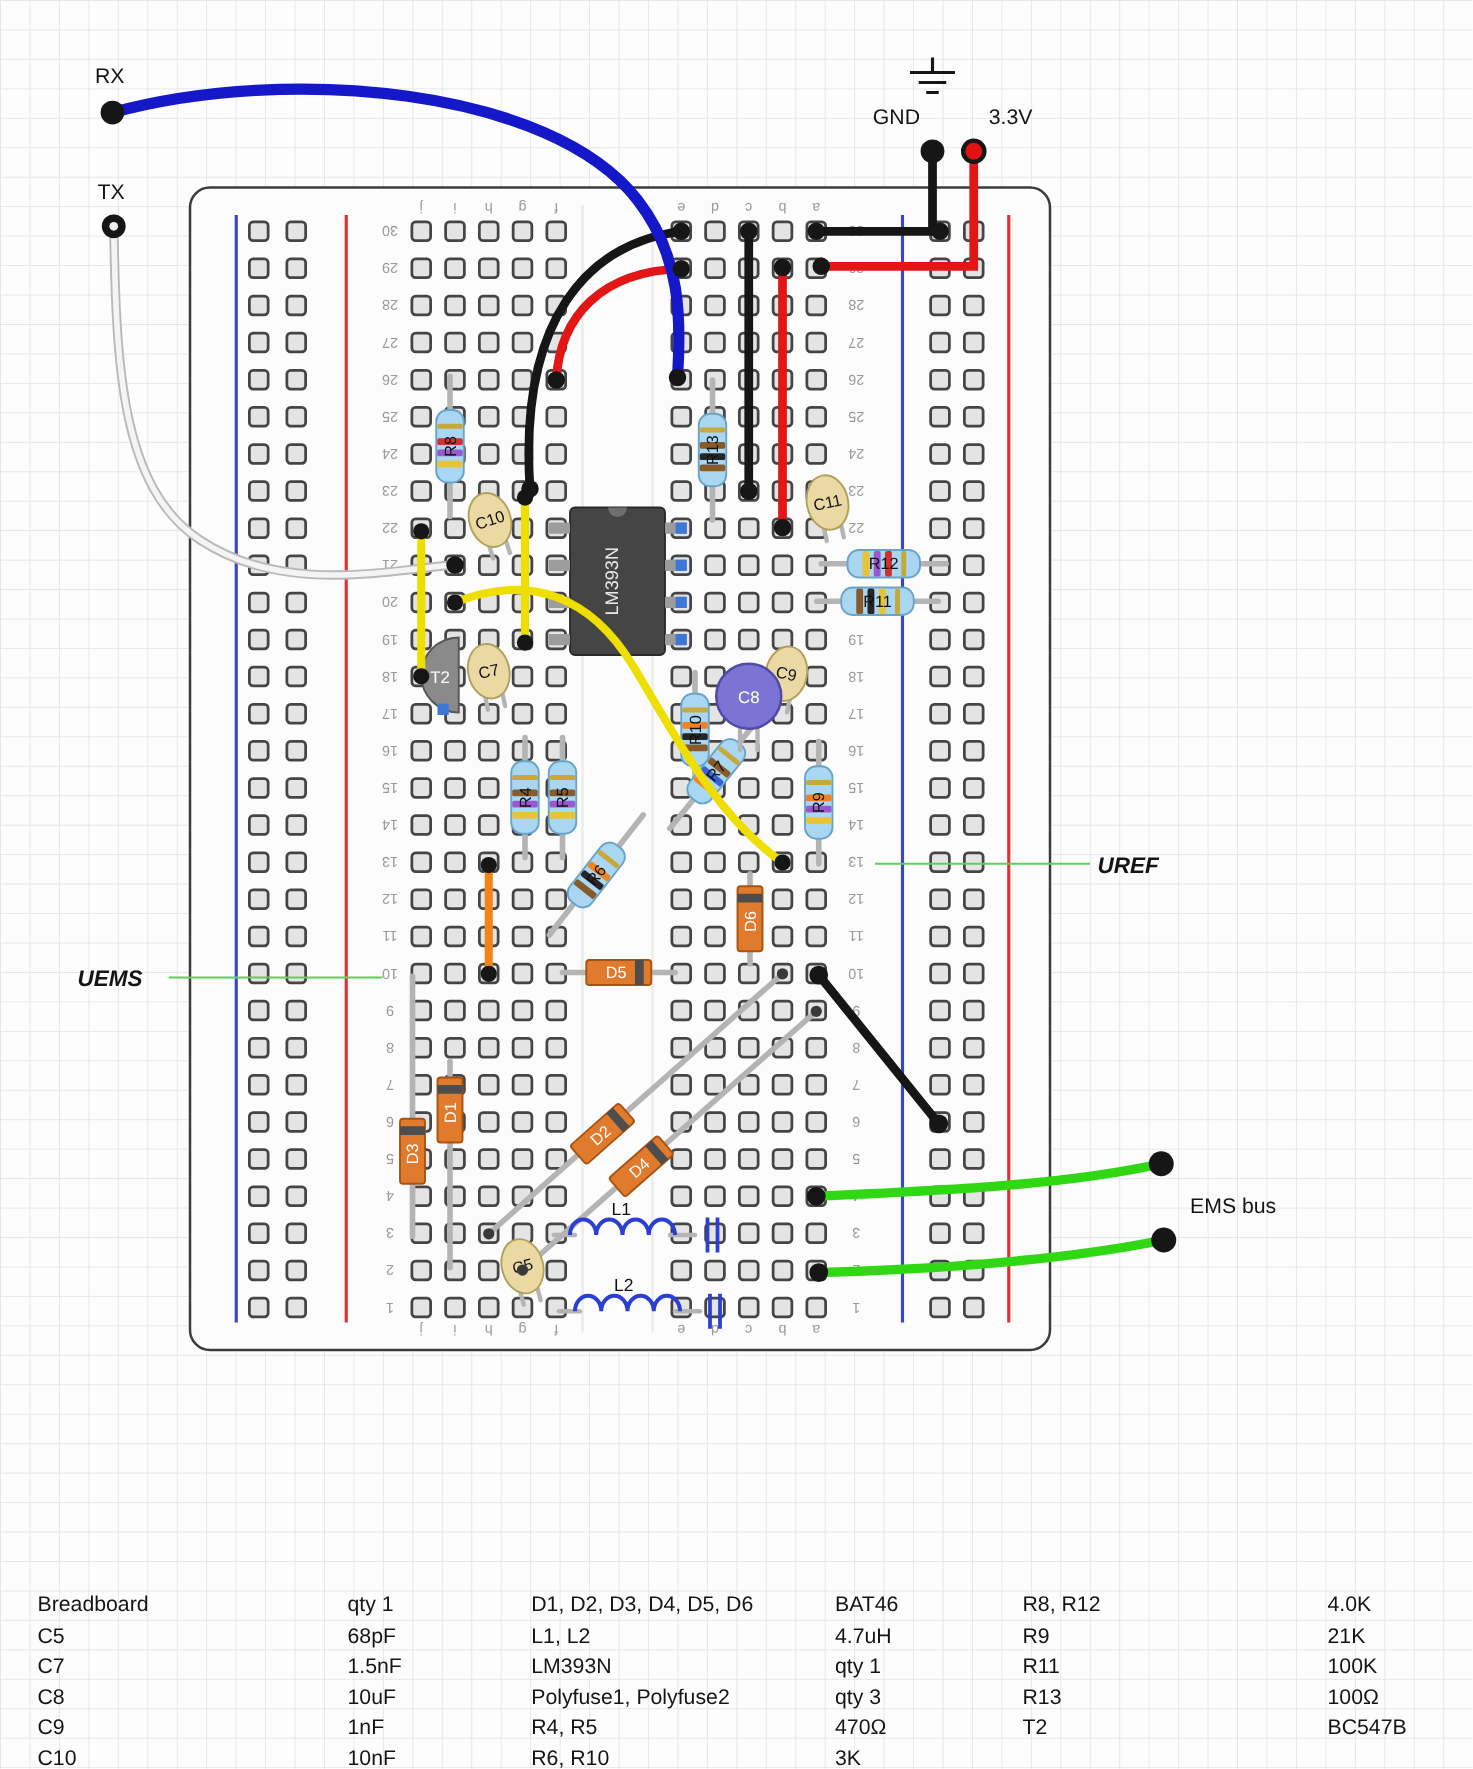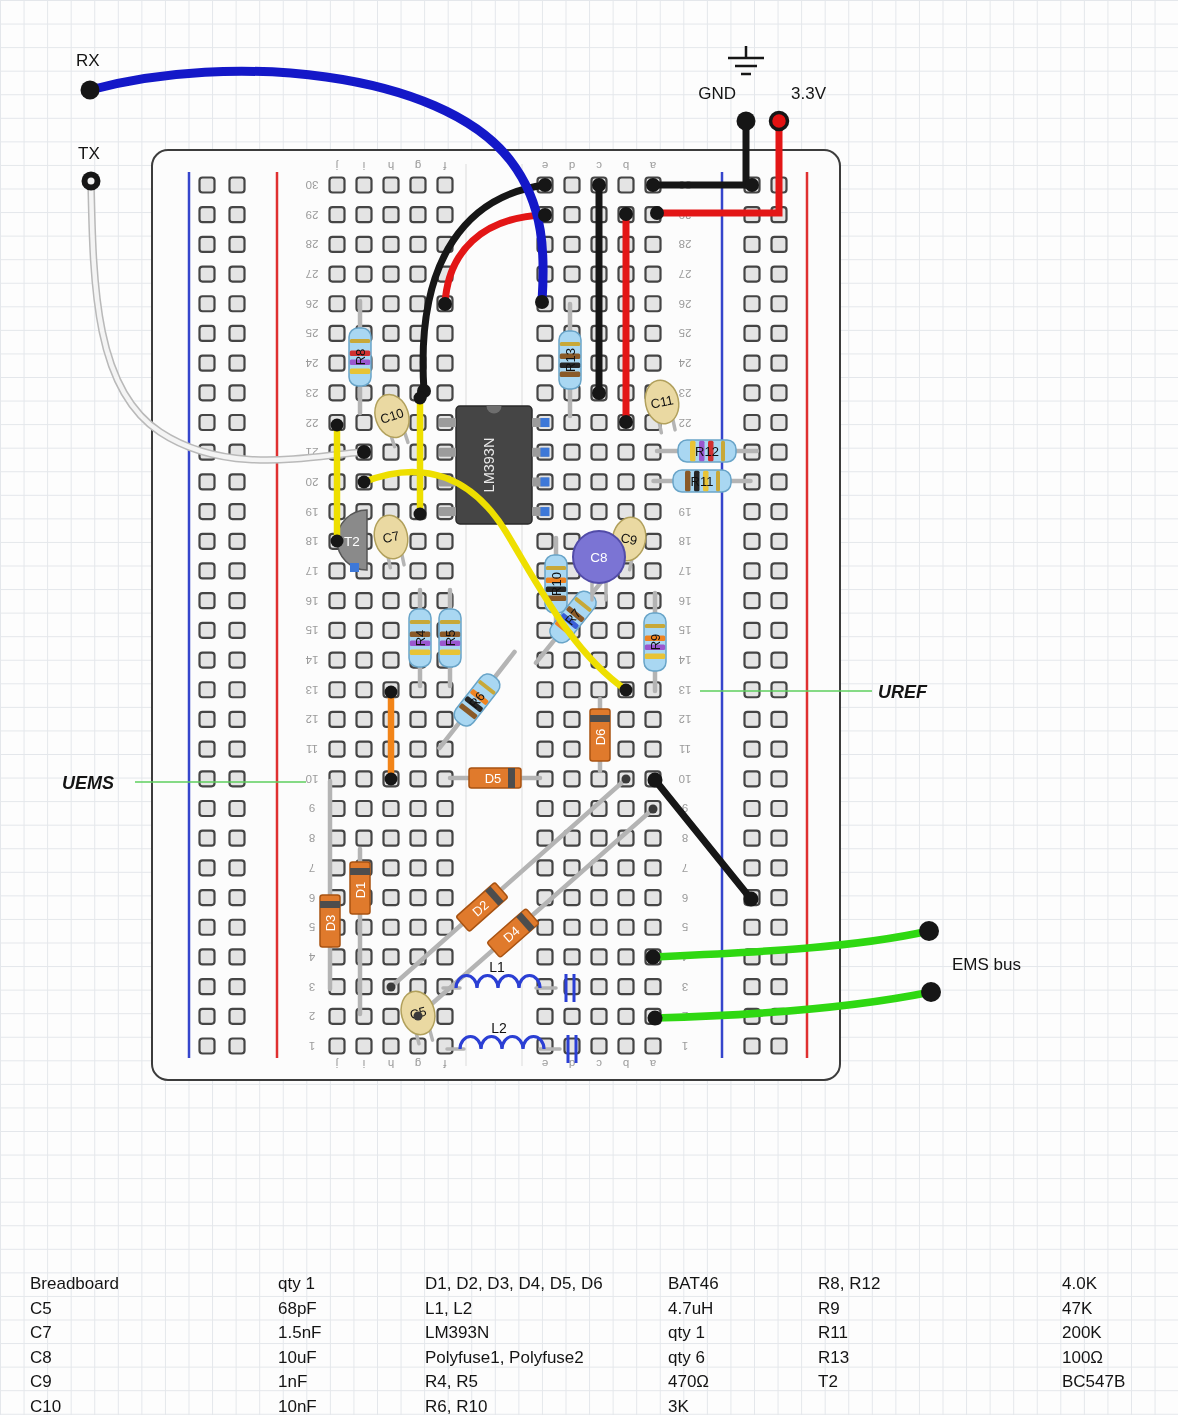--- a/index.html
+++ b/index.html
@@ -891,35 +891,35 @@
         <span class="pval">100nF</span>
       </div>
   <div class="parts-group" id="pg1">
         <span class="pname">D1, D2, D3, D4, D5, D6</span>
         <span class="pval">BAT46</span>
         <span class="pname">L1, L2</span>
         <span class="pval">4.7uH</span>
         <span class="pname">LM393N</span>
         <span class="pval">qty 1</span>
         <span class="pname">Polyfuse1, Polyfuse2</span>
-        <span class="pval">qty 6</span>
+        <span class="pval">qty 3</span>
         <span class="pname">R4, R5</span>
         <span class="pval">470Ω</span>
         <span class="pname">R6, R10</span>
         <span class="pval">3K</span>
         <span class="pname">R7</span>
         <span class="pval">360Ω</span>
       </div>
   <div class="parts-group" id="pg2">
         <span class="pname">R8, R12</span>
         <span class="pval">4.0K</span>
         <span class="pname">R9</span>
-        <span class="pval">47K</span>
+        <span class="pval">21K</span>
         <span class="pname">R11</span>
-        <span class="pval">200K</span>
+        <span class="pval">100K</span>
         <span class="pname">R13</span>
         <span class="pval">100Ω</span>
         <span class="pname">T2</span>
         <span class="pval">BC547B</span>
       </div>
 </div>
 
 </div>
 
 </body></html>

